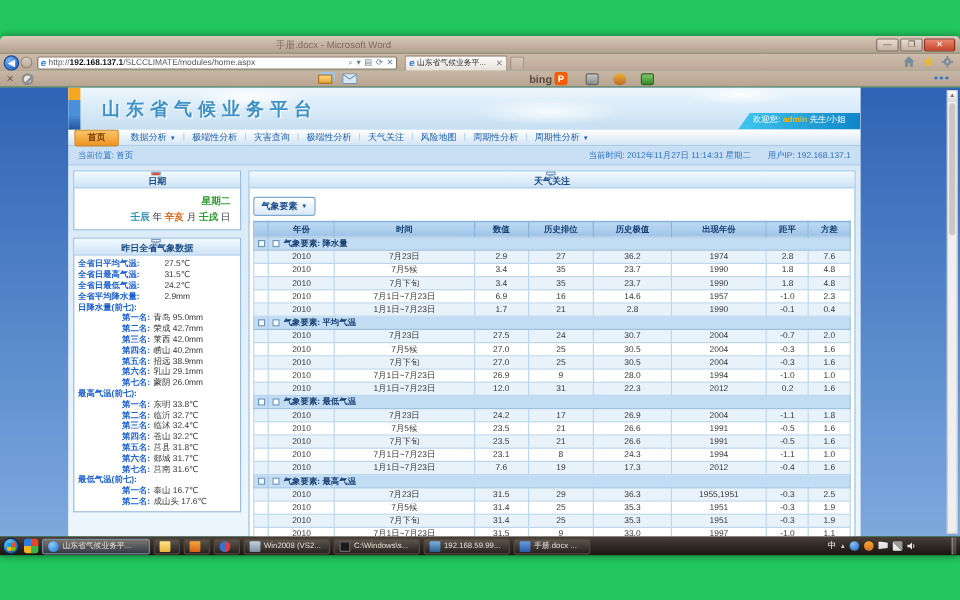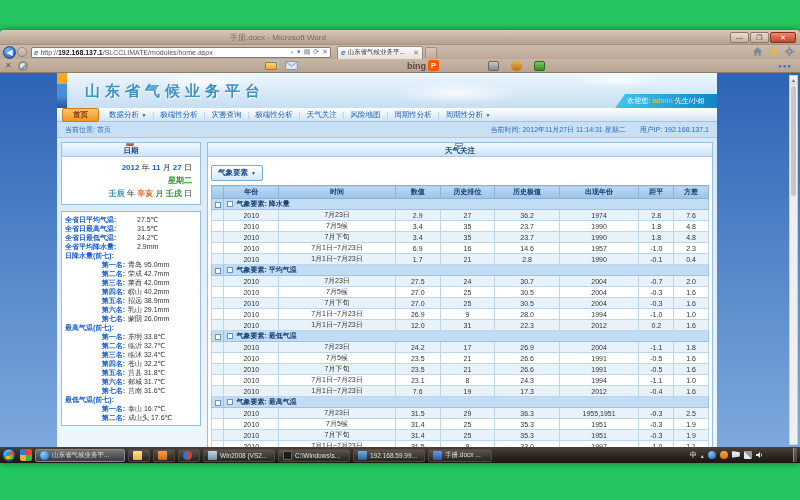--- a/index.html
+++ b/index.html
@@ -29,21 +29,21 @@
   .tabstub { width:12px; height:11px; margin-left:2px; background:linear-gradient(#d5c8ba,#c0ae9d); border:1px solid #a08f7e; border-bottom:none; border-radius:2px 2px 0 0; }
   .chromeright { position:absolute; right:5px; top:1px; display:flex; gap:5px; }
   .chromeright svg { display:block; }
 
   #cmdbar { height:14px; background:linear-gradient(#c8b7a6,#b7a392); display:flex; align-items:center; padding:0 5px; position:relative; border-bottom:1px solid #8d7b6b; }
   .cmd-x { color:#6a5c4e; font-size:8px; }
   .cmd-stop { width:10px; height:10px; border-radius:50%; border:2px solid #8d8d8d; margin-left:6px; position:relative; background:#e8e8e8; }
   .cmd-stop::after { content:""; position:absolute; left:-1px; top:3px; width:10px; height:2px; background:#8d8d8d; transform:rotate(-45deg); }
   .cmd-mid { position:absolute; left:265px; display:flex; gap:8px; align-items:center; }
   .cards-icon { width:12px; height:8px; background:linear-gradient(#ffd97a,#e8a53a); border:1px solid #a8792a; border-radius:1px; box-shadow:2px -2px 0 #9fc4e8; }
-  .bing { position:absolute; left:371px; display:flex; align-items:center; gap:2px;padding-left:36px; }
+  .bing { position:absolute; left:405px; display:flex; align-items:center; gap:2px;padding-left:36px; }
   .bing .bing-word { font-size:9px; font-weight:bold; color:#5a4a3c; letter-spacing:0; }
   .bing .bing-box { width:11px; height:11px; background:#f25c05; border-radius:2px; color:#fff; font-size:8px; font-weight:bold; text-align:center; line-height:11px; }
   .cmd-icons2 { position:absolute; left:488px; display:flex; gap:12px; align-items:center; }
   .ico-sq { width:11px; height:10px; border-radius:2px; }
   .cmd-dots { position:absolute; right:8px; color:#2a6fd2; font-size:6px; letter-spacing:1px; }
 
   
   #page { height:374px; position:relative; background:linear-gradient(#2e63b5,#7da9de); overflow:hidden; }
   #vscroll { position:absolute; right:2px; top:2px; width:9px; height:370px; background:#f1efee; border:1px solid #d0cdca; }
   #vscroll .arr { height:9px; background:linear-gradient(#fcfcfc,#dcd9d6); color:#6a6a6a; font-size:5px; text-align:center; line-height:9px; }
@@ -233,27 +233,30 @@
         </div>
 
         <div id="content">
           <div id="sidebar">
             <div class="panel">
               <div class="panel-h">
                 <span class="ph-icon cal"></span>
                 <span>日期</span>
               </div>
               <div id="datebody">
-                <div><b>2012</b> <span>年</span> <b>11</b> <span>月</span> <b>27</b> <span>日</span></div>
                 <div class="wk">星期二</div>
                 <div><span class="gz1">壬辰</span> <span>年</span> <span class="gz2">辛亥</span> <span>月</span> <span class="gz3">壬戌</span> <span>日</span></div>
               </div>
             </div>
 
             <div class="panel">
+              <div class="panel-h">
+                <span class="ph-icon doc"></span>
+                <span>昨日全省气象数据</span>
+              </div>
               <div id="wxbody">
                   <div class="stat-line">
                     <span class="lb">全省日平均气温:</span>
                     <span>27.5℃</span>
                   </div>
                   <div class="stat-line">
                     <span class="lb">全省日最高气温:</span>
                     <span>31.5℃</span>
                   </div>
                   <div class="stat-line">

